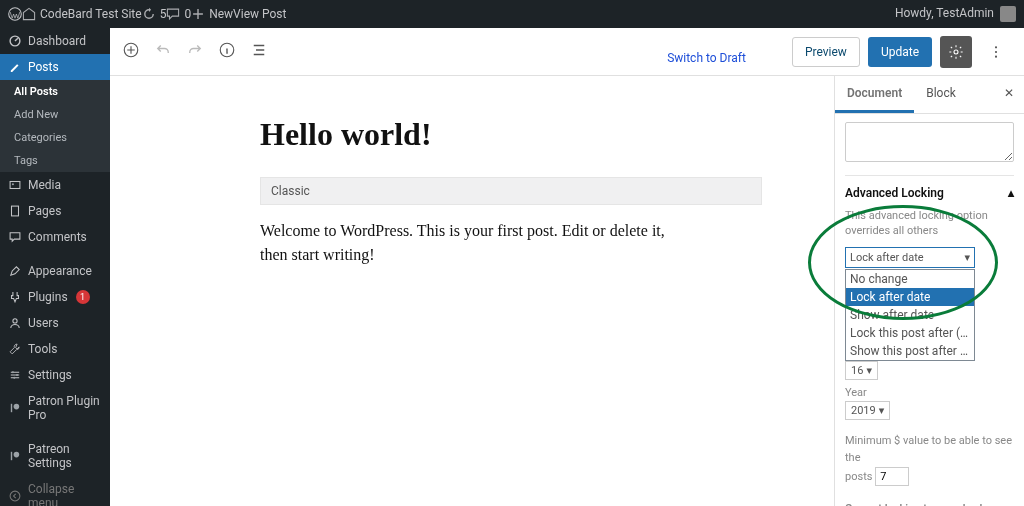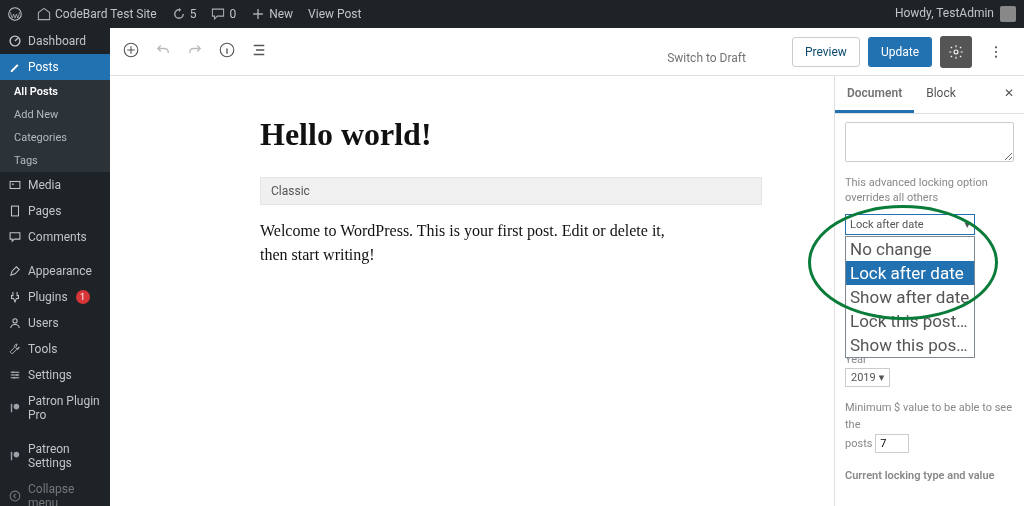--- a/index.html
+++ b/index.html
@@ -1,20 +1,20 @@
 <!DOCTYPE html>
 <html><head>
 <meta charset="utf-8">
 <style>
 * { margin: 0; padding: 0; box-sizing: border-box; font-family: -apple-system, BlinkMacSystemFont, "Segoe UI", Roboto, Arial, sans-serif; }
 body { width: 1024px; height: 506px; overflow: hidden; background: #f0f0f1; position: relative; }
 
 
 .adminbar { height: 28px; background: #1d2327; color: #c3c4c7; display: flex; align-items: center; font-size: 12px; padding: 0 8px; justify-content: space-between; }
-.adminbar-left { display: flex; align-items: center; gap: 15px; }
+.adminbar-left { display: flex; align-items: center; gap: 0; }
 .adminbar-left span { display: flex; align-items: center; gap: 4px; cursor: pointer; }
 .adminbar-right { display: flex; gap: 6px; }
 .adminbar svg { width: 14px; height: 14px; fill: #c3c4c7; }
 .adminbar .ab-icon { opacity: .85; }
 .adminbar .avatar { width: 16px; height: 16px; background: #888; border-radius: 2px; }
 
 
 .sidenav { position: absolute; top: 28px; left: 0; width: 110px; height: 478px; background: #1d2327; color: #c3c4c7; font-size: 12px; overflow: hidden; }
 .sidenav .nav-item { display: flex; align-items: center; gap: 6px; padding: 6px 8px; cursor: pointer; }
 .sidenav .nav-item.current { background: #2271b1; color: #fff; position: relative; }
@@ -27,21 +27,21 @@
 .sidenav .current svg { fill: #fff; }
 .sidenav .badge { background: #d63638; color:#fff; border-radius:50%; width:14px; height:14px; font-size:9px; display:inline-flex; align-items:center; justify-content:center; margin-left:2px;}
 
 
 .main { position: absolute; top: 28px; left: 110px; right: 0; bottom: 0; background: #fff; display: flex; flex-direction: column; }
 .editbar { height: 48px; border-bottom: 1px solid #e0e0e0; display: flex; align-items: center; justify-content: space-between; padding: 0 12px; }
 .editbar-left { display: flex; align-items: center; gap: 14px; color: #555; }
 .editbar-left svg { width: 18px; height: 18px; fill: #555; cursor:pointer; }
 .editbar-right { display: flex; align-items: center; gap: 8px; }
 .btn { font-size: 12px; padding: 7px 12px; border-radius: 3px; cursor: pointer; border: 1px solid transparent; }
-.btn-link { color: #737373; background: none; margin-top: 12px; }
+.btn-link { color: #1d4ed8; background: none; margin-top: 12px; }
 .btn-outline { color: #0c4a6e; border-color: #ccc; background:#fff;margin-left:25px; }
 .btn-primary { background: #2271b1; color: #fff; }
 .btn-icon { width: 32px; height: 32px; display:flex; align-items:center; justify-content:center; background:#555; border-radius:3px; }
 .btn-icon.plain { background:none; color:#555;}
 .btn-icon svg { width:16px; height:16px; fill:#fff;}
 .btn-icon.plain svg{ fill:#555;}
 
 .content-wrap { flex:1; display:flex; overflow:hidden; }
 .editor { flex: 1; padding: 40px 20px 0 150px; color:#111; }
 .editor h1 { font-family: Georgia, 'Times New Roman', serif; font-size: 32px; font-weight: 700; margin-bottom: 24px; }
@@ -52,21 +52,21 @@
 .docpanel { width: 190px; border-left: 1px solid #e0e0e0; background:#fff; font-size:12px; color:#555; display:flex; flex-direction:column; position:relative; }
 .tabs { display:flex; border-bottom:1px solid #e0e0e0; }
 .tabs div { padding:10px 12px; cursor:pointer; color:#555; }
 .tabs .active { color:#737373; border-bottom:3px solid #2271b1; font-weight:600; }
 .tabs .close { margin-left:auto; padding:10px 10px; }
 .panel-body { padding:8px 10px; overflow-y:auto; flex:1; position:relative; }
 .panel-textarea { width:100%; height:40px; border:1px solid #ccc; border-radius:2px; resize:vertical; margin-bottom:10px;}
 .panel-h { color:#111; font-weight:600; padding:10px 0 8px; border-top:1px solid #e5e5e5; display:flex; justify-content:space-between; align-items:center;}
 .panel-desc { color:#888; font-size:11px; line-height:1.4; margin-bottom:8px;}
 .sel { width:130px; border:1px solid #2271b1; padding:3px 4px; font-size:11px; background:#fff; cursor:pointer; display:flex; justify-content:space-between; align-items:center;}
-.options { position:absolute; top: 0; left: 0; width:130px; background:#fff; border:1px solid #7e8993; font-size:17px; z-index:20;}
+.options { position:absolute; top: 0; left: 0; width:130px; background:#fff; border:1px solid #7e8993; font-size:12px; z-index:20;}
 .options div{ padding:2px 4px; cursor:pointer; white-space:nowrap; overflow:hidden; text-overflow:ellipsis;}
 .options .selopt{ background:#2271b1; color:#fff;}
 .smallsel { border:1px solid #ccc; padding:2px 5px; font-size:11px; display:inline-flex; align-items:center; gap:3px;}
 .field-label{ color:#888; font-size:11px; margin:6px 0 2px;}
 .numinput{ width:34px; border:1px solid #ccc; padding:2px 4px; font-size:11px;}
 .subhead{ color:#888; font-size:11px; font-weight:600; margin-top:16px;}
 
 .dropdown-wrap { position: relative; }
 
 .ellipse-highlight { position:absolute; border:3px solid #0a7c3a; border-radius:50%; pointer-events:none; z-index:30; }
@@ -261,20 +261,24 @@
     </div>
 
     <div class="docpanel">
       <div class="tabs">
         <div class="active">Document</div>
         <div>Block</div>
         <div class="close">✕</div>
       </div>
       <div class="panel-body">
         <textarea class="panel-textarea" style=""></textarea>
+        <div class="panel-h">
+            <span>Advanced Locking</span>
+            <span>▴</span>
+          </div>
         <div class="panel-desc">This advanced locking option overrides all others</div>
 
         <div class="dropdown-wrap">
           <div class="sel">
               <span>Lock after date</span>
               <span>▾</span>
             </div>
           <div class="options" style="top:22px;">
             <div>No change</div>
             <div class="selopt">Lock after date</div>

